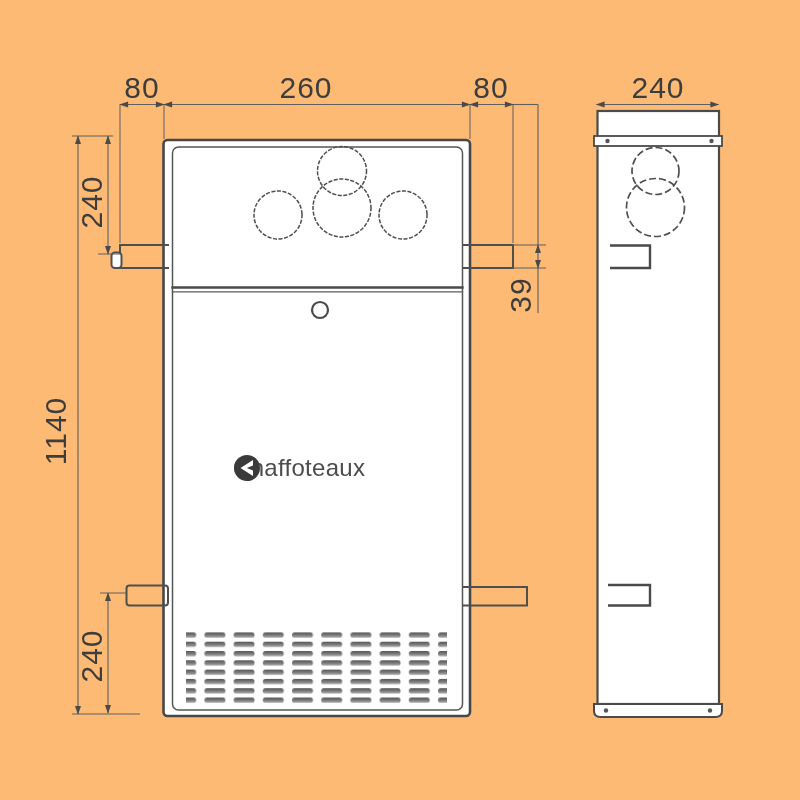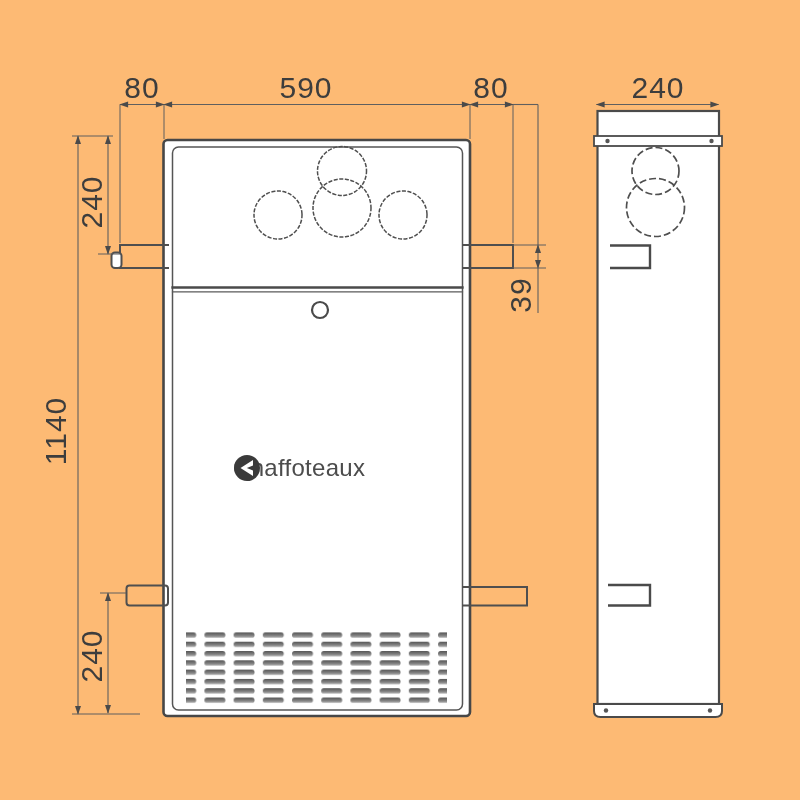--- a/index.html
+++ b/index.html
@@ -119,21 +119,21 @@
         <line x1="513" y1="268" x2="546" y2="268"></line>
         <line x1="72" y1="136" x2="113" y2="136"></line>
         <line x1="72" y1="714" x2="140" y2="714"></line>
         <line x1="98" y1="254" x2="120" y2="254"></line>
         <line x1="100" y1="593" x2="126" y2="593"></line>
       </g>
     </g>
   </svg>
 
   <div class="dim-label" style="left:142px;top:88px">80</div>
-  <div class="dim-label" style="left:306px;top:88px">590</div>
+  <div class="dim-label" style="left:306px;top:88px">260</div>
   <div class="dim-label" style="left:491px;top:88px">80</div>
   <div class="dim-label" style="left:658px;top:88px">240</div>
   <div class="dim-label v" style="left:92px;top:202px">240</div>
   <div class="dim-label v" style="left:56px;top:431px">1140</div>
   <div class="dim-label v" style="left:92px;top:656px">240</div>
   <div class="dim-label v" style="left:521px;top:295px">39</div>
 
   <div class="logo">
     <svg width="28" height="28" viewBox="0 0 28 28">
       <circle cx="14" cy="14" r="13" fill="#3a3a3a"></circle>

